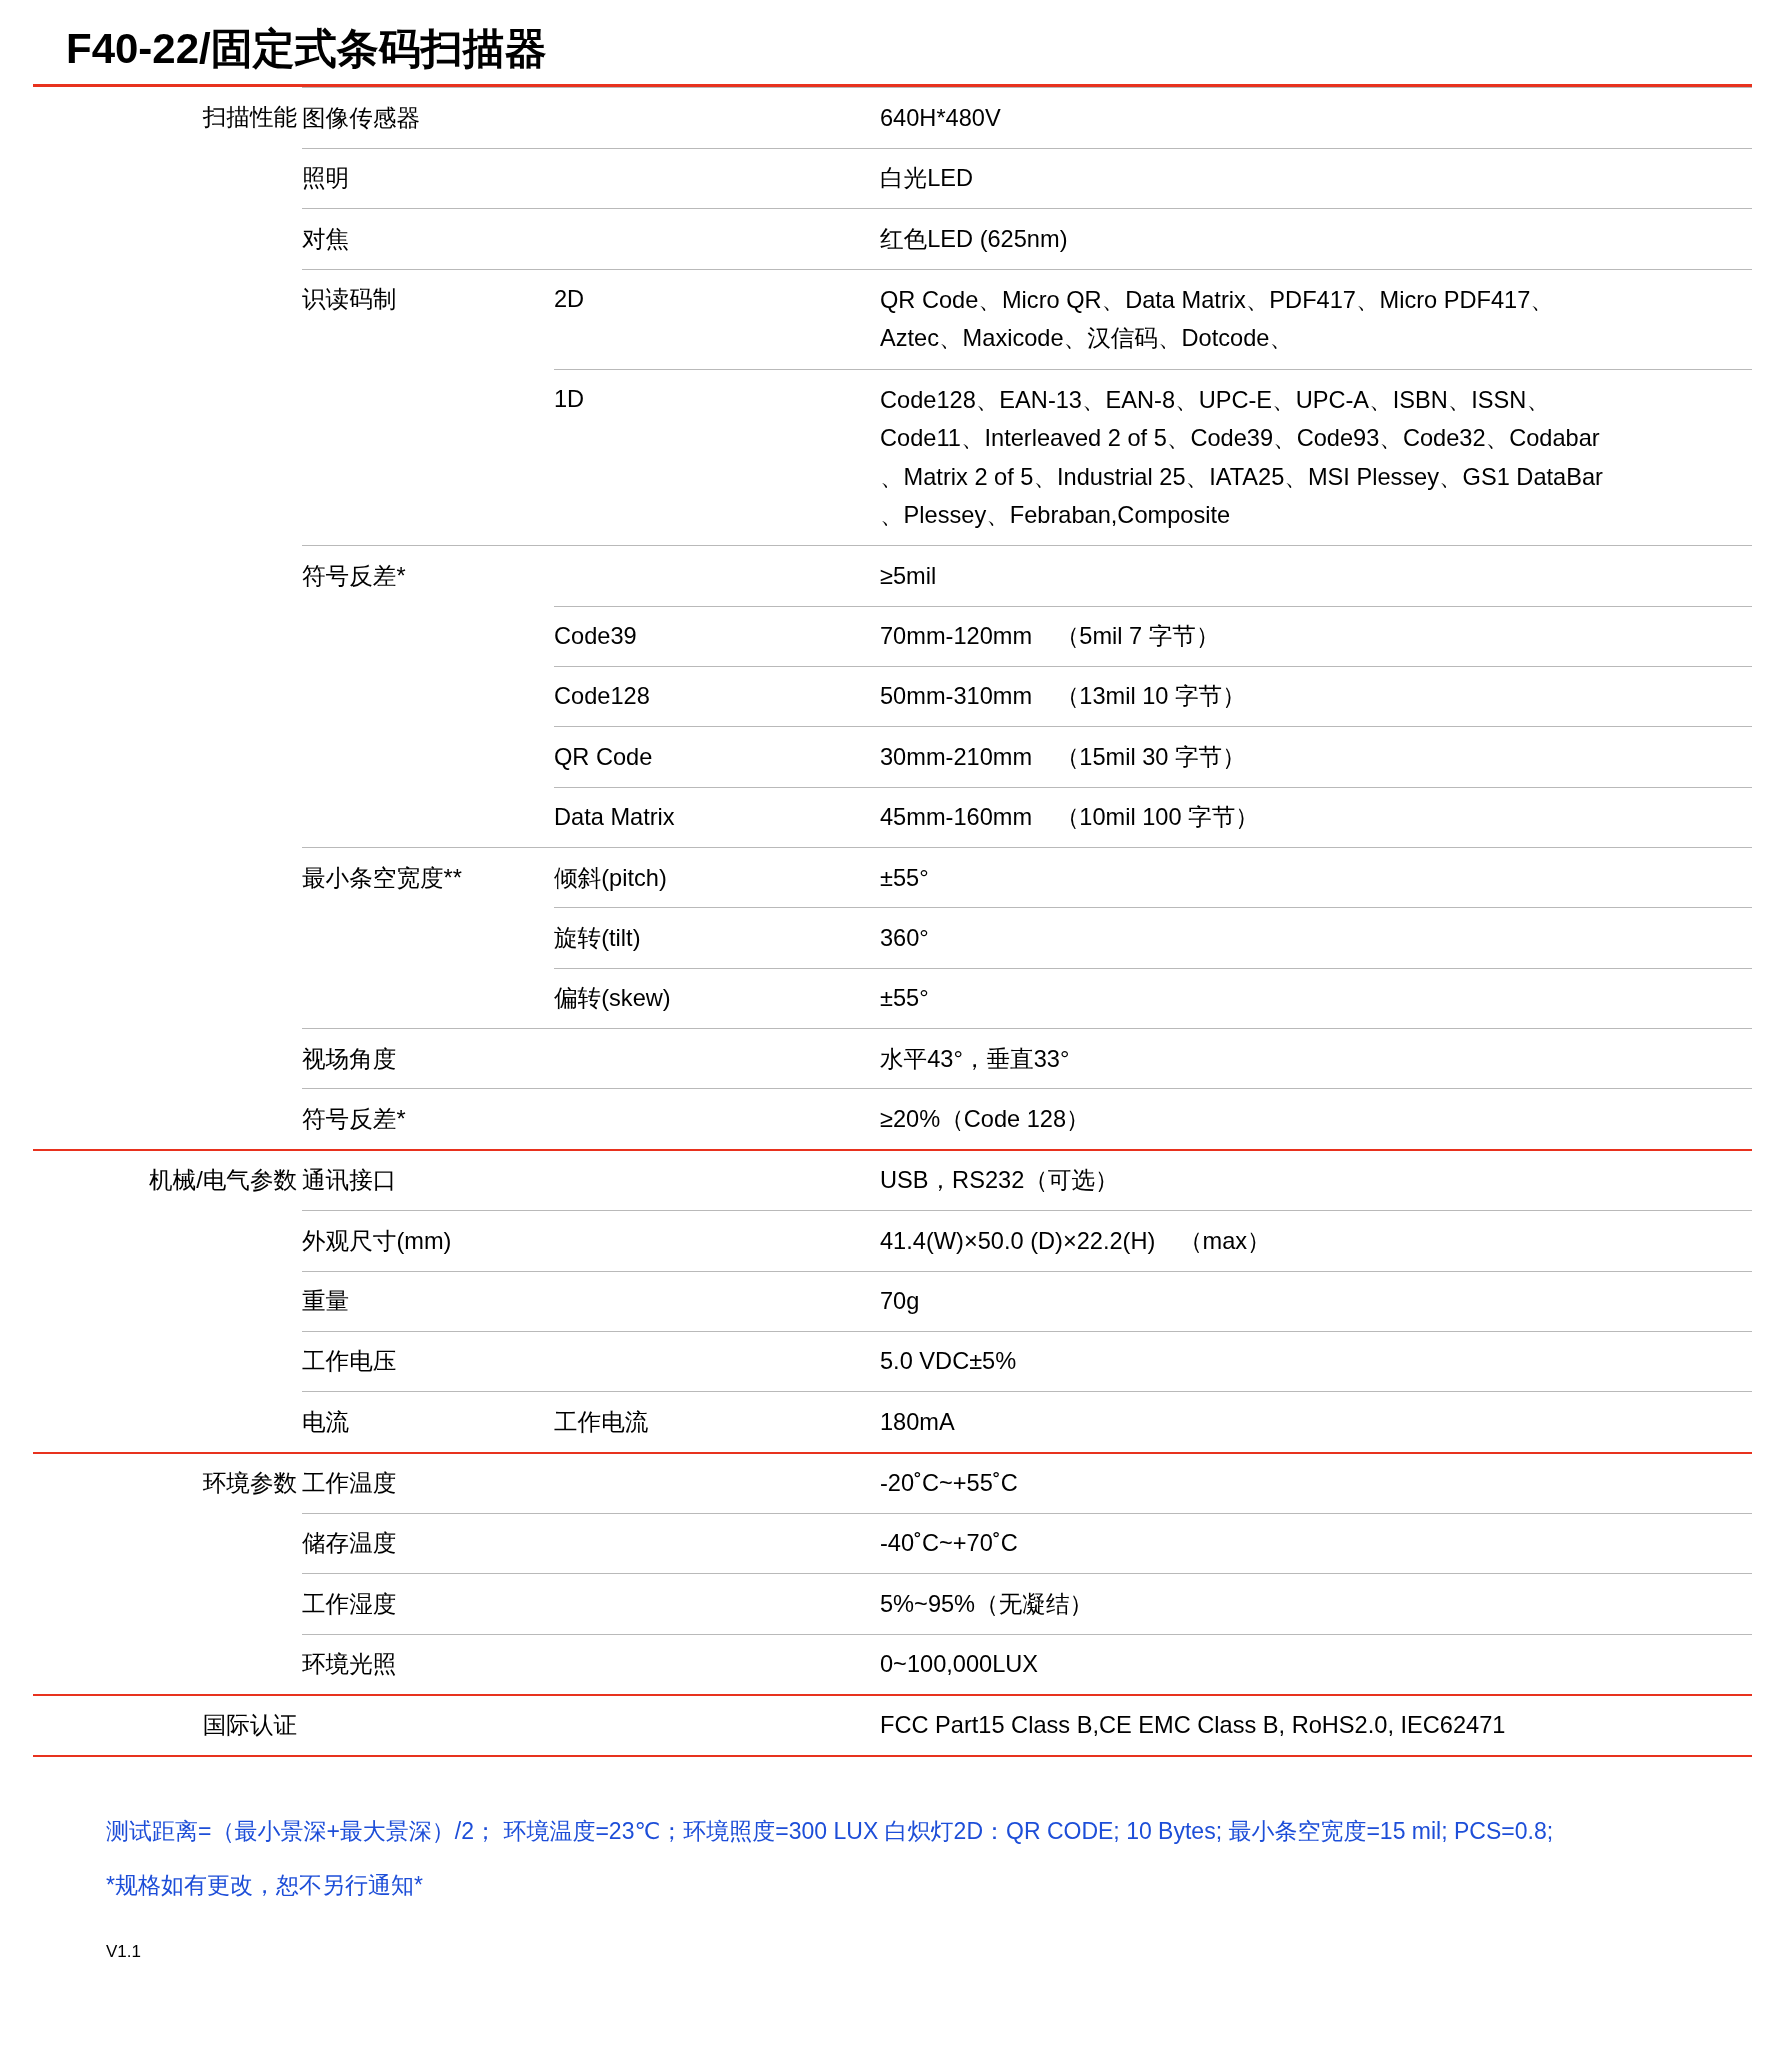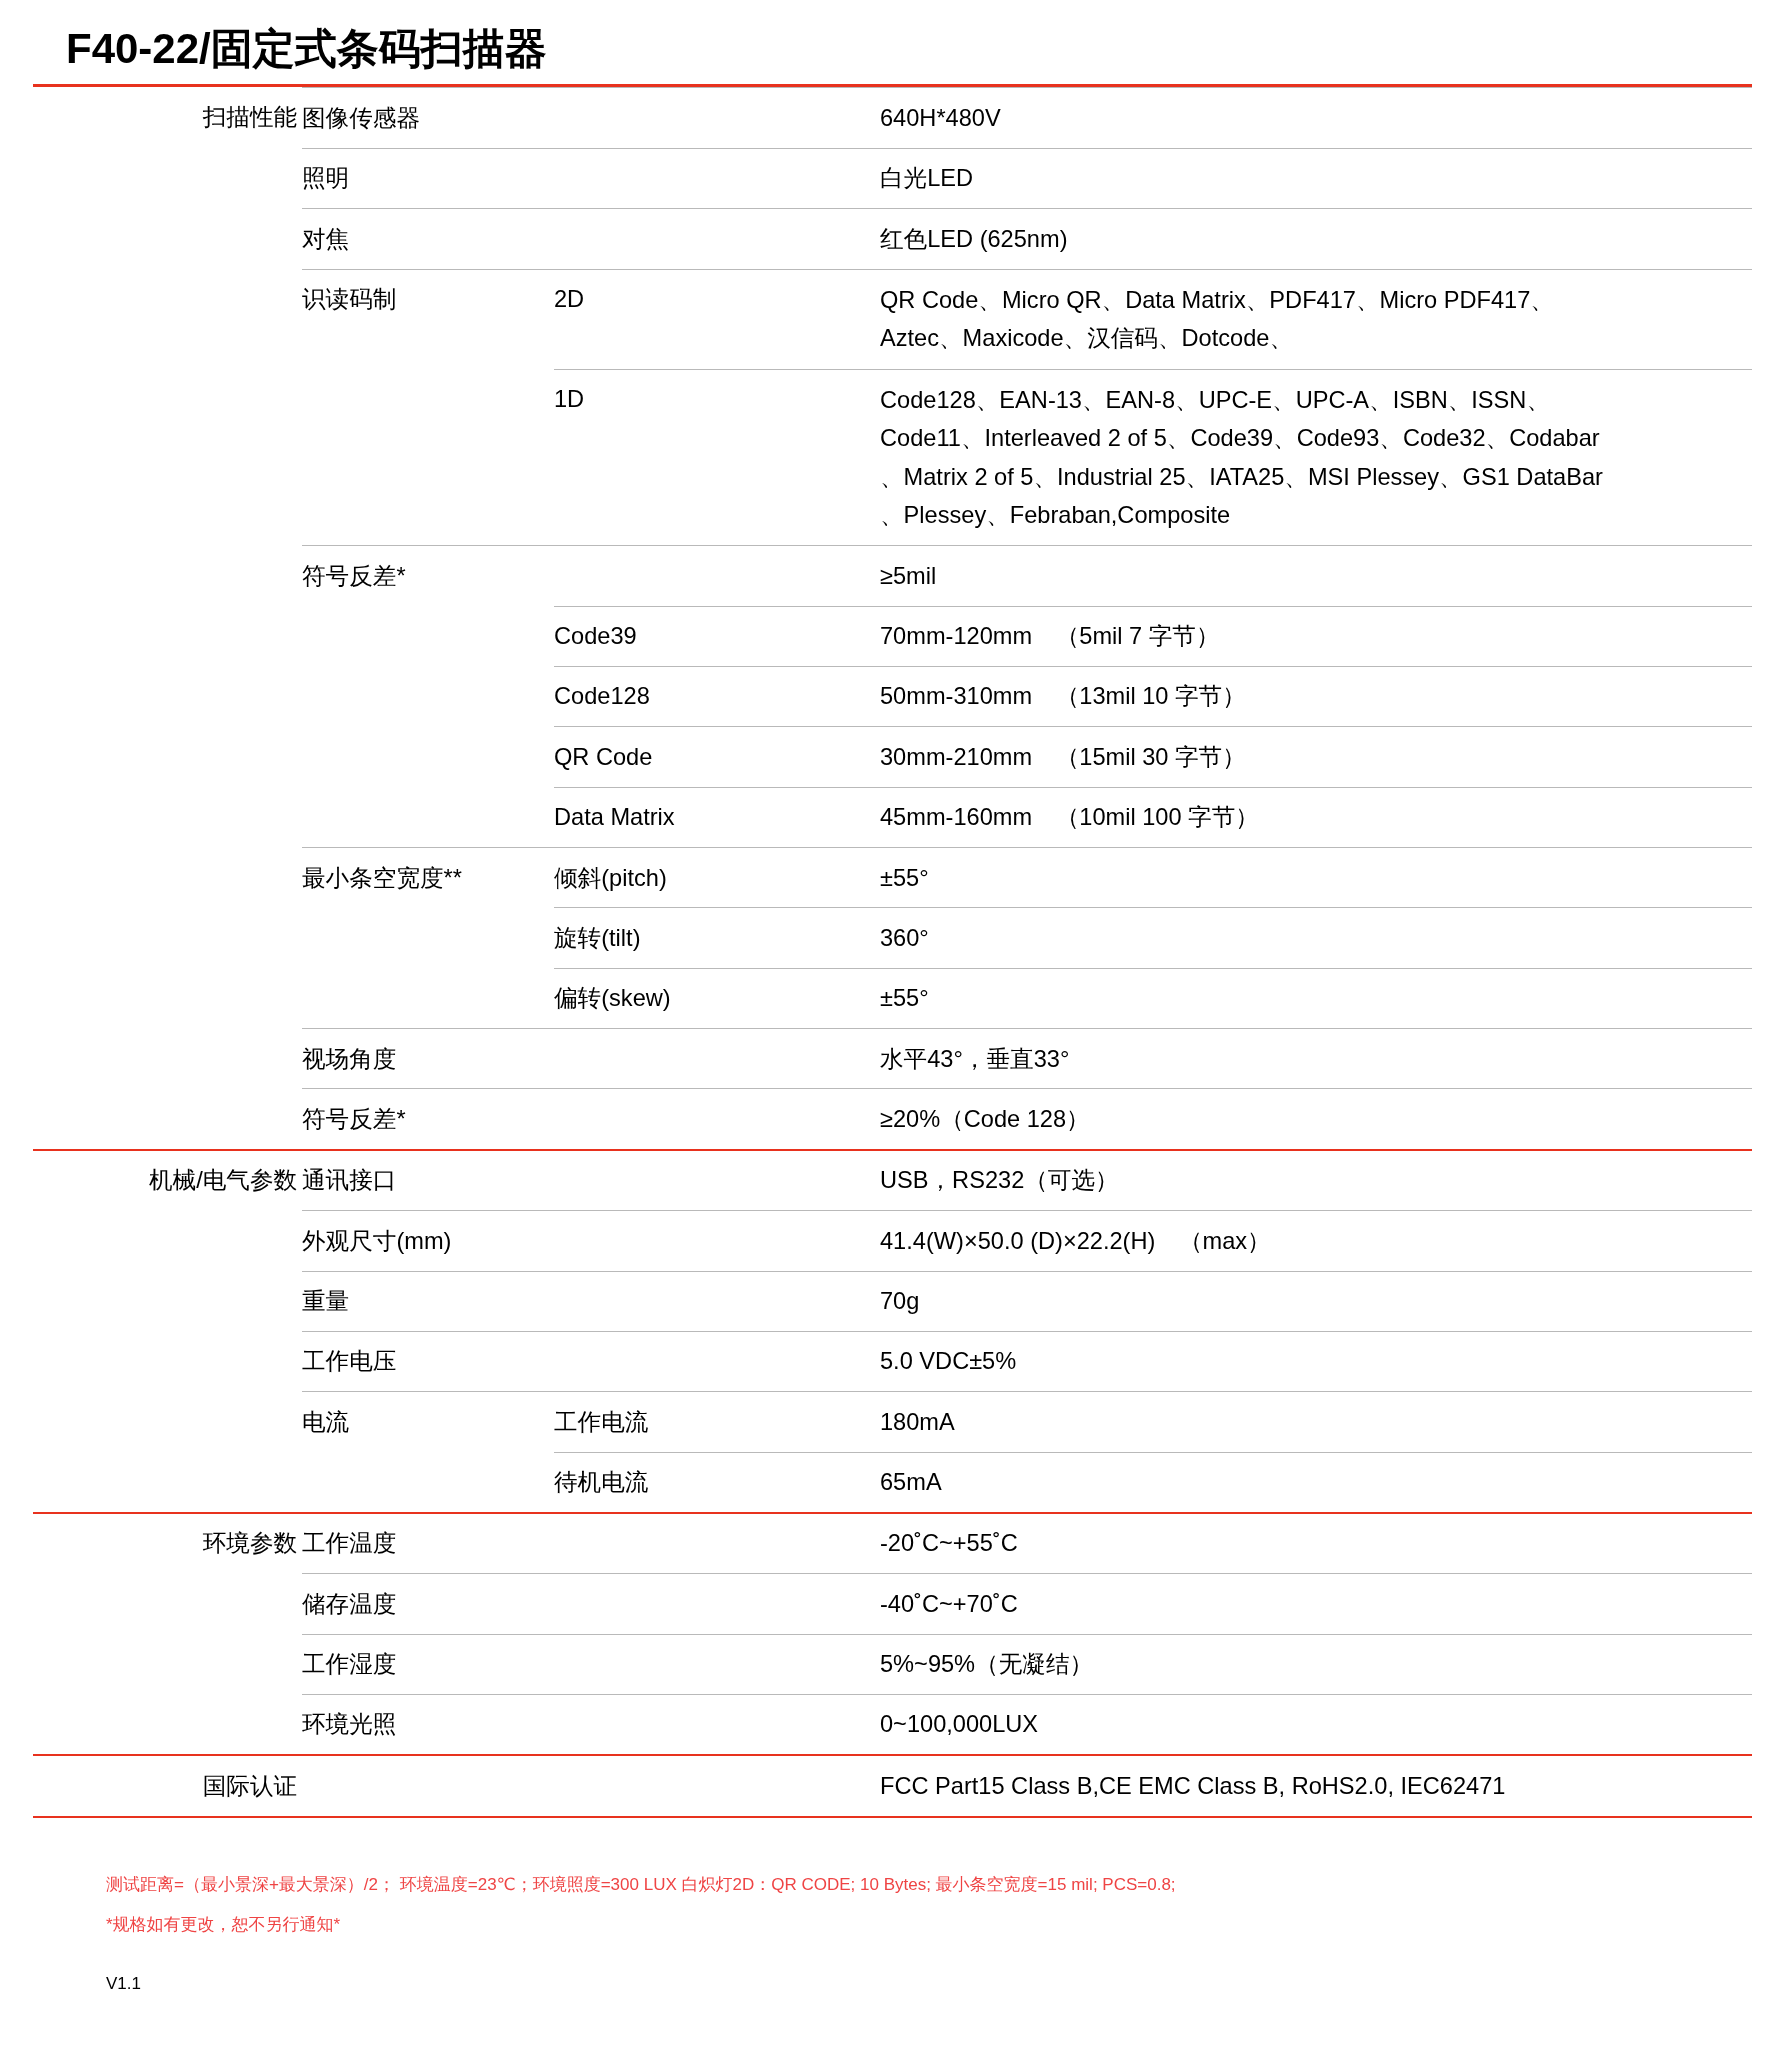--- a/index.html
+++ b/index.html
@@ -74,23 +74,23 @@
   td.val .ln { display: block; line-height: 1.62; }
 
   
   .bt-gray { border-top: 1.2px solid #b9b9b9; }
   .bt-red  { border-top: 2.4px solid #e8321e; }
   .bb-red  { border-bottom: 2.4px solid #e8321e; margin-top: 19px; }
 
   .footnotes {
     margin-top: 47px;
     padding-left: 73px;
-    font-size: 17px;
+    font-size: 23px;
     line-height: 2.35;
-    color: #ef4444;
+    color: #1d4ed8;
   }
   .footnotes .fn { display: block; }
   .version {
     padding-left: 73px;
     font-size: 17px;
     margin-top: 30px;
   }
 </style>
 </head>
 <body>
@@ -238,26 +238,20 @@
         <td class="lbl bt-gray">工作电压</td>
         <td class="sub bt-gray"></td>
         <td class="val bt-gray">5.0 VDC±5%</td>
       </tr>
       <tr>
         <td></td>
         <td class="lbl bt-gray">电流</td>
         <td class="sub bt-gray">工作电流</td>
         <td class="val bt-gray">180mA</td>
       </tr>
-      <tr>
-        <td></td>
-        <td class="lbl"></td>
-        <td class="sub bt-gray">待机电流</td>
-        <td class="val bt-gray">65mA</td>
-      </tr>
 
       <tr>
         <td class="cat bt-red">环境参数</td>
         <td class="lbl bt-red">工作温度</td>
         <td class="sub bt-red"></td>
         <td class="val bt-red">-20˚C~+55˚C</td>
       </tr>
       <tr>
         <td></td>
         <td class="lbl bt-gray">储存温度</td>

